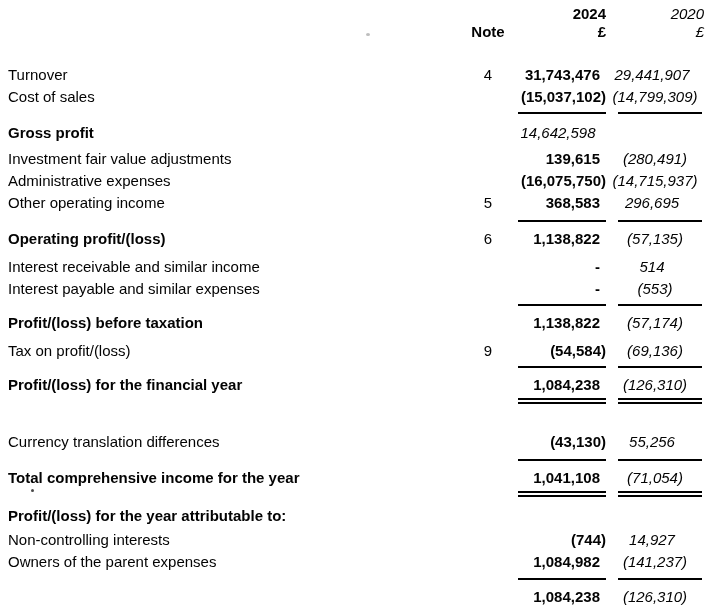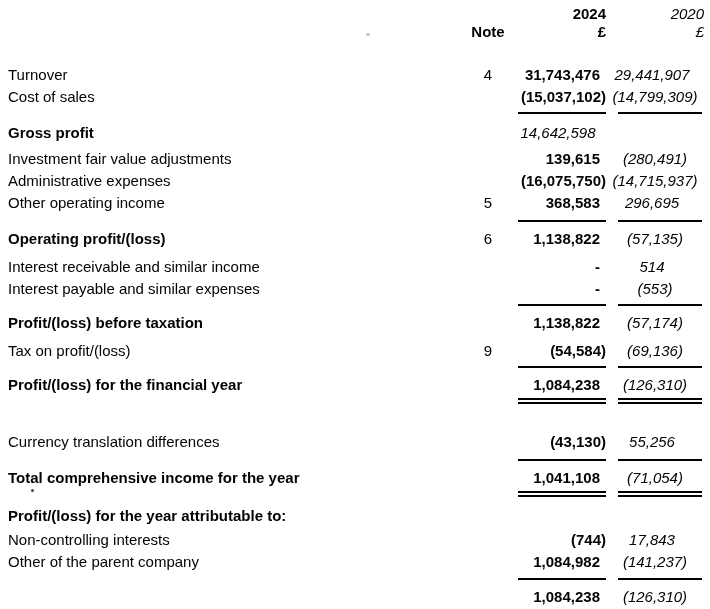--- a/index.html
+++ b/index.html
@@ -225,25 +225,25 @@
     <div class="c b">Profit/(loss) for the year attributable to:</div>
     <div class="c note"></div>
     <div class="c v24"></div>
     <div class="c v23"></div>
   </div>
 
   <div class="r" style="margin-top:2px">
     <div class="c">Non-controlling interests</div>
     <div class="c note"></div>
     <div class="c v24">(744)</div>
-    <div class="c v23" style="padding-right: 6px;">17,843</div>
-  </div>
-
-  <div class="r">
-    <div class="c">Other of the parent company</div>
+    <div class="c v23" style="padding-right: 6px;">14,927</div>
+  </div>
+
+  <div class="r">
+    <div class="c">Owners of the parent expenses</div>
     <div class="c note"></div>
     <div class="c v24" style="padding-right: 6px;">1,084,982</div>
     <div class="c v23">(141,237)</div>
   </div>
   <div class="r rr" style="margin-top:5px">
     <div class="c"></div>
       <div class="c"></div>
     <div class="c">
         <div class="ln"></div>
       </div>

